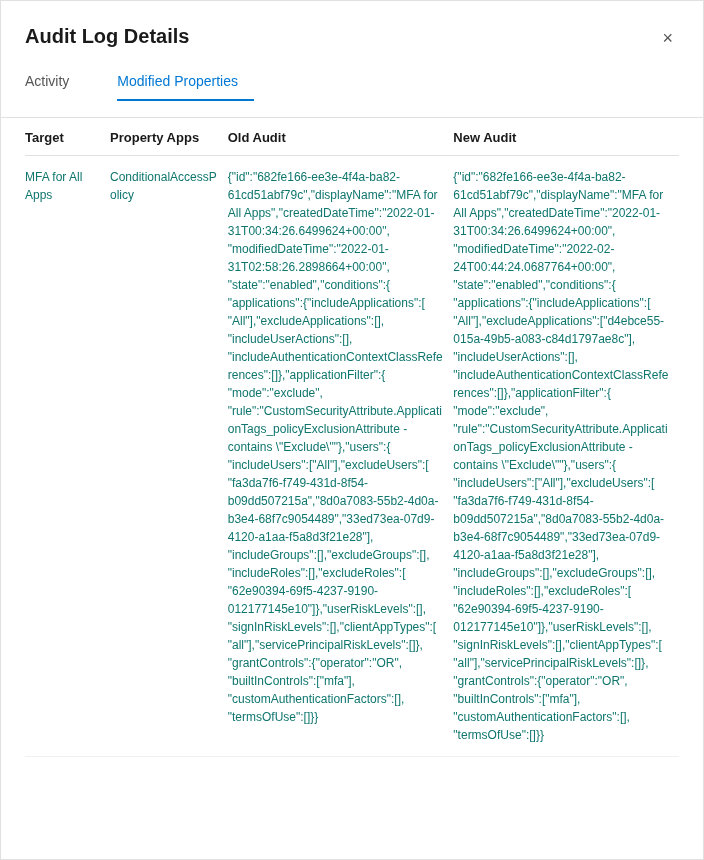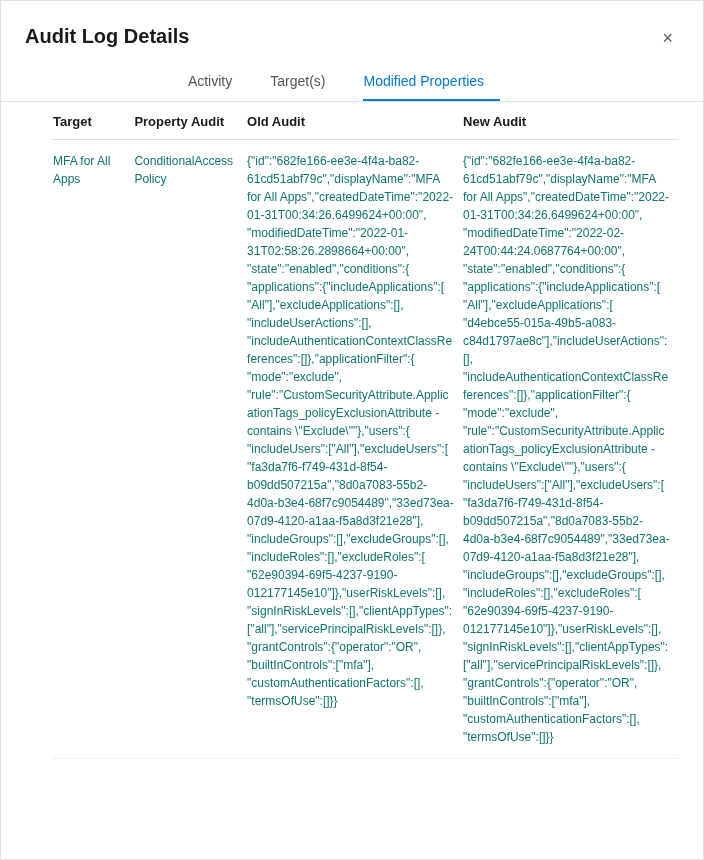--- a/index.html
+++ b/index.html
@@ -1,15 +1,15 @@
 <!DOCTYPE html>
 <html><head>
   <meta charset="utf-8">
   <style>
-    * { box-sizing: border-box; margin: 0; padding: 0; justify-content: center; }
+    * { box-sizing: border-box; margin: 0; padding: 0; }
     body {
       font-family: 'Segoe UI', -apple-system, BlinkMacSystemFont, sans-serif;
       background: #fff;
       color: #1a1a1a;
       font-size: 13px;
     }
     .dialog {
       width: 704px;
       min-height: 860px;
       background: #fff;
@@ -36,23 +36,23 @@
       border: none;
       cursor: pointer;
       font-size: 18px;
       color: #555;
       padding: 2px 6px;
       line-height: 1;
       margin-top: 2px;
     }
     .tabs {
       display: flex;
-      padding: 16px 24px 0 24px;
+      padding: 16px 24px 16px 24px;
       border-bottom: 1px solid #e0e0e0;
-      gap: 6px;
+      gap: 16px;
     }
     .tab {
       padding: 8px 16px 10px 0;
       margin-right: 16px;
       cursor: pointer;
       font-size: 14px;
       color: #555;
       border-bottom: 2px solid transparent;
       text-decoration: none;
       background: none;
@@ -63,21 +63,20 @@
     .tab:first-child { padding-left: 0; }
     .tab.active {
       color: #0078d4;
       border-bottom: 2px solid #0078d4;
       font-weight: 400;
     }
     .table-container {
       flex: 1;
       overflow-y: auto;
       padding: 0 24px 24px 24px;
-      margin-left: 28px;
     }
     table {
       width: 100%;
       border-collapse: collapse;
       table-layout: fixed;
     }
     thead th {
       text-align: left;
       padding: 12px 8px 10px 0;
       font-weight: 600;
@@ -104,36 +103,35 @@
 <body>
 
 <div class="dialog">
   <div class="dialog-header">
     <h1 class="dialog-title">Audit Log Details</h1>
     <button class="close-btn">×</button>
   </div>
 
   <div class="tabs">
     <button class="tab">Activity</button>
-    <button class="tab">Target(s)</button>
     <button class="tab active">Modified Properties</button>
   </div>
 
   <div class="table-container">
     <table>
       <colgroup>
         <col class="col-target">
         <col class="col-property">
         <col class="col-old">
         <col class="col-new">
       </colgroup>
       <thead>
         <tr>
           <th>Target</th>
-          <th>Property Audit</th>
+          <th>Property Apps</th>
           <th>Old Audit</th>
           <th>New Audit</th>
         </tr>
       </thead>
       <tbody id="table-body">
       <tr>
             <td>MFA for All Apps</td>
             <td>ConditionalAccessPolicy</td>
             <td>{​"id":"682fe166-ee3e-4f4a-ba82-61cd51abf79c",​"displayName":"MFA for All Apps",​"createdDateTime":"2022-01-31T00:34:26.6499624+00:00",​"modifiedDateTime":"2022-01-31T02:58:26.2898664+00:00",​"state":"enabled",​"conditions":{​"applications":{​"includeApplications":[​"All"],​"excludeApplications":[],​"includeUserActions":[],​"includeAuthenticationContextClassReferences":[]},​"applicationFilter":{​"mode":"exclude",​"rule":"CustomSecurityAttribute.ApplicationTags_policyExclusionAttribute -contains \"Exclude\""},​"users":{​"includeUsers":[​"All"],​"excludeUsers":[​"fa3da7f6-f749-431d-8f54-b09dd507215a",​"8d0a7083-55b2-4d0a-b3e4-68f7c9054489",​"33ed73ea-07d9-4120-a1aa-f5a8d3f21e28"],​"includeGroups":[],​"excludeGroups":[],​"includeRoles":[],​"excludeRoles":[​"62e90394-69f5-4237-9190-012177145e10"]},​"userRiskLevels":[],​"signInRiskLevels":[],​"clientAppTypes":[​"all"],​"servicePrincipalRiskLevels":[]},​"grantControls":{​"operator":"OR",​"builtInControls":[​"mfa"],​"customAuthenticationFactors":[],​"termsOfUse":[]}}</td>
             <td>{​"id":"682fe166-ee3e-4f4a-ba82-61cd51abf79c",​"displayName":"MFA for All Apps",​"createdDateTime":"2022-01-31T00:34:26.6499624+00:00",​"modifiedDateTime":"2022-02-24T00:44:24.0687764+00:00",​"state":"enabled",​"conditions":{​"applications":{​"includeApplications":[​"All"],​"excludeApplications":[​"d4ebce55-015a-49b5-a083-c84d1797ae8c"],​"includeUserActions":[],​"includeAuthenticationContextClassReferences":[]},​"applicationFilter":{​"mode":"exclude",​"rule":"CustomSecurityAttribute.ApplicationTags_policyExclusionAttribute -contains \"Exclude\""},​"users":{​"includeUsers":[​"All"],​"excludeUsers":[​"fa3da7f6-f749-431d-8f54-b09dd507215a",​"8d0a7083-55b2-4d0a-b3e4-68f7c9054489",​"33ed73ea-07d9-4120-a1aa-f5a8d3f21e28"],​"includeGroups":[],​"excludeGroups":[],​"includeRoles":[],​"excludeRoles":[​"62e90394-69f5-4237-9190-012177145e10"]},​"userRiskLevels":[],​"signInRiskLevels":[],​"clientAppTypes":[​"all"],​"servicePrincipalRiskLevels":[]},​"grantControls":{​"operator":"OR",​"builtInControls":[​"mfa"],​"customAuthenticationFactors":[],​"termsOfUse":[]}}</td>

